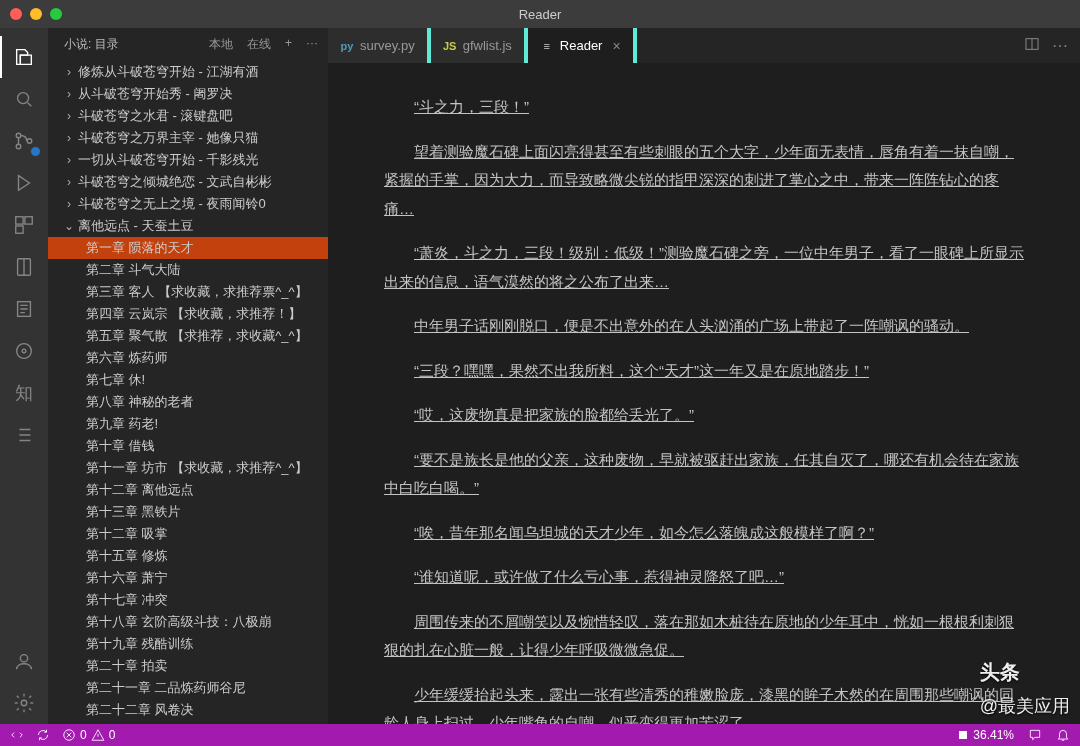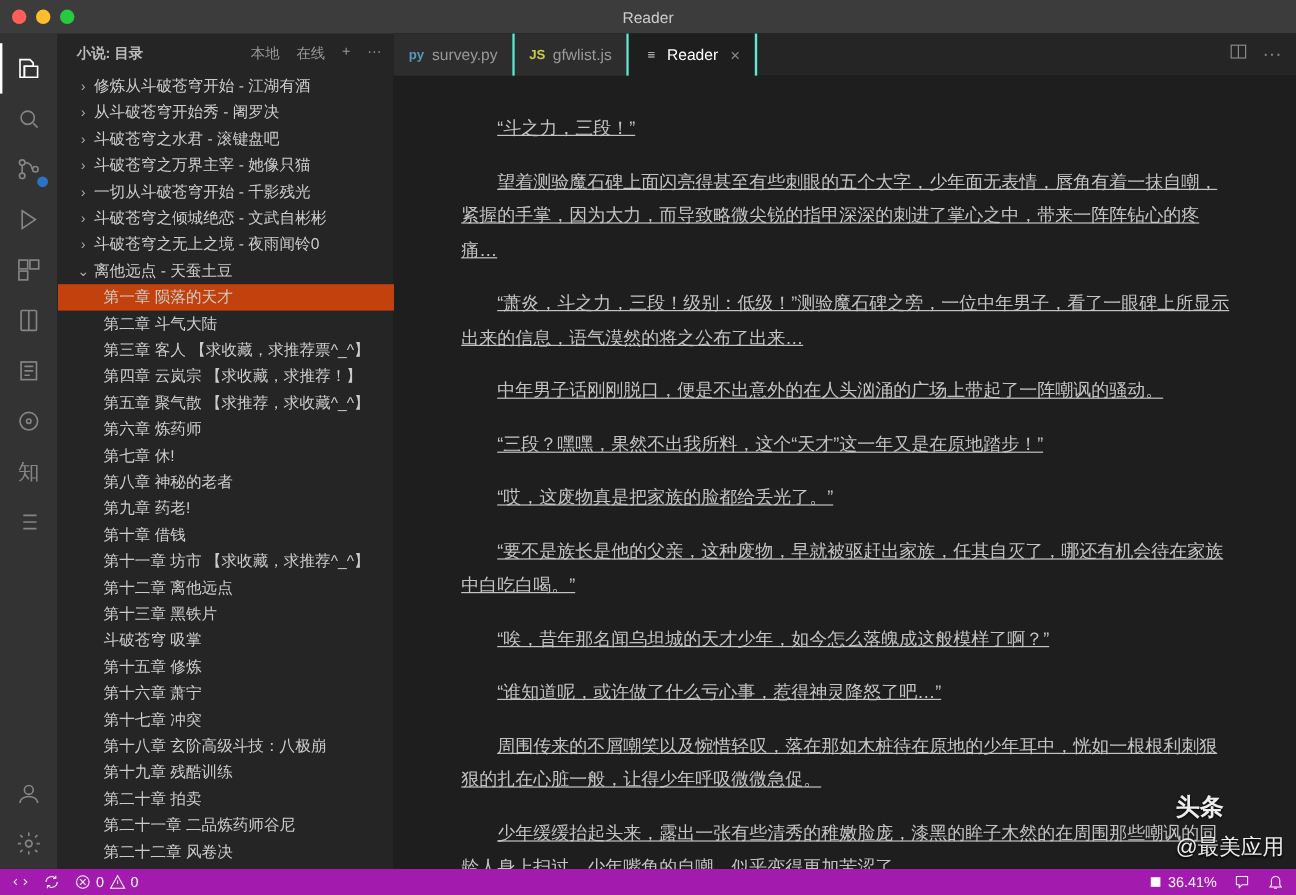--- a/index.html
+++ b/index.html
@@ -61,21 +61,21 @@
   background: #252526;
   display: flex; flex-direction: column;
   overflow: hidden;
 }
 .sidebar-header {
   display: flex; align-items: center;
   padding: 8px 10px 8px 16px;
   font-size: 12px;
   color: #bbb;
 }
-.sidebar-header .title { flex: 0 0 auto; font-weight: bold; }
+.sidebar-header .title { flex: 0 0 auto; }
 .sidebar-header .actions { margin-left: auto; display: flex; gap: 14px; font-size: 12px; color: #999; }
 .sidebar-header .actions span { cursor: pointer; }
 .tree {
   flex: 1; overflow-y: auto;
   font-size: 13px;
 }
 .tree-item {
   display: flex; align-items: center;
   height: 22px;
   padding-left: 14px;
@@ -98,21 +98,21 @@
   background: #252526;
   display: flex;
   align-items: stretch;
 }
 .tab {
   display: flex; align-items: center;
   padding: 0 12px;
   font-size: 13px;
   color: #999;
   background: #2d2d2d;
-  border-right: 2px solid #5eead4;
+  border-right: 4px solid #5eead4;
   cursor: pointer;
   gap: 6px;
 }
 .tab.active { background: #1e1e1e; color: #fff; }
 .tab .icon { width: 14px; height:14px; display:flex; align-items:center; justify-content:center; font-size:11px; }
 .tab .close { color:#888; font-size:14px; margin-left:4px; }
 .tabs-actions { margin-left: auto; display:flex; align-items:center; gap:12px; padding-right:12px; color:#888; }
 .editor-body {
   flex: 1;
   overflow-y: auto;
@@ -316,21 +316,21 @@
         <div class="tree-item child">
           <span class="lbl">第十一章 坊市 【求收藏，求推荐^_^】</span>
         </div>
         <div class="tree-item child">
           <span class="lbl">第十二章 离他远点</span>
         </div>
         <div class="tree-item child">
           <span class="lbl">第十三章 黑铁片</span>
         </div>
         <div class="tree-item child">
-          <span class="lbl">斗破苍穹 吸掌</span>
+          <span class="lbl">第十二章 吸掌</span>
         </div>
         <div class="tree-item child">
           <span class="lbl">第十五章 修炼</span>
         </div>
         <div class="tree-item child">
           <span class="lbl">第十六章 萧宁</span>
         </div>
         <div class="tree-item child">
           <span class="lbl">第十七章 冲突</span>
         </div>

